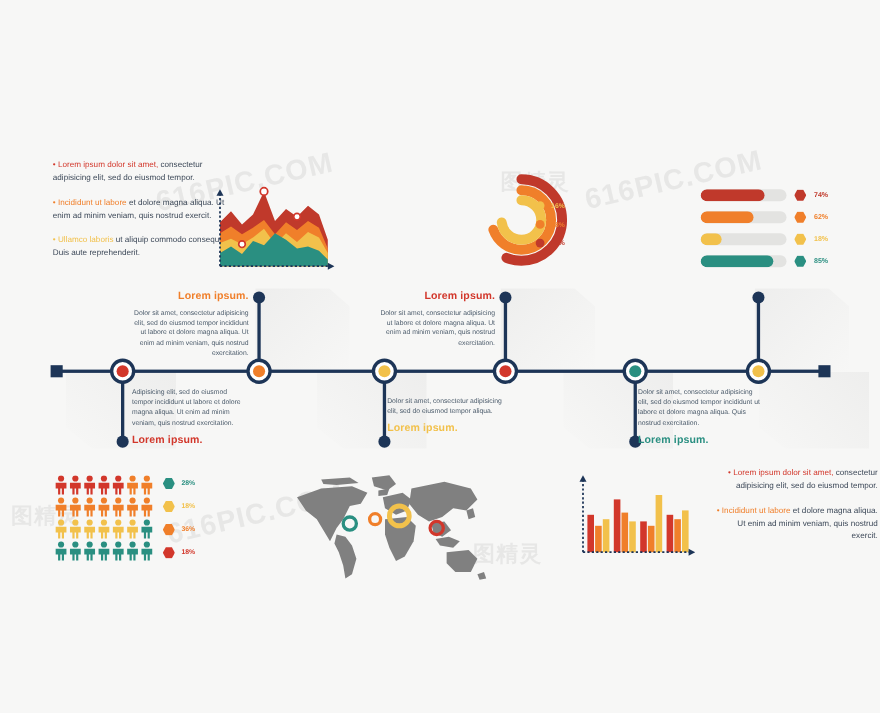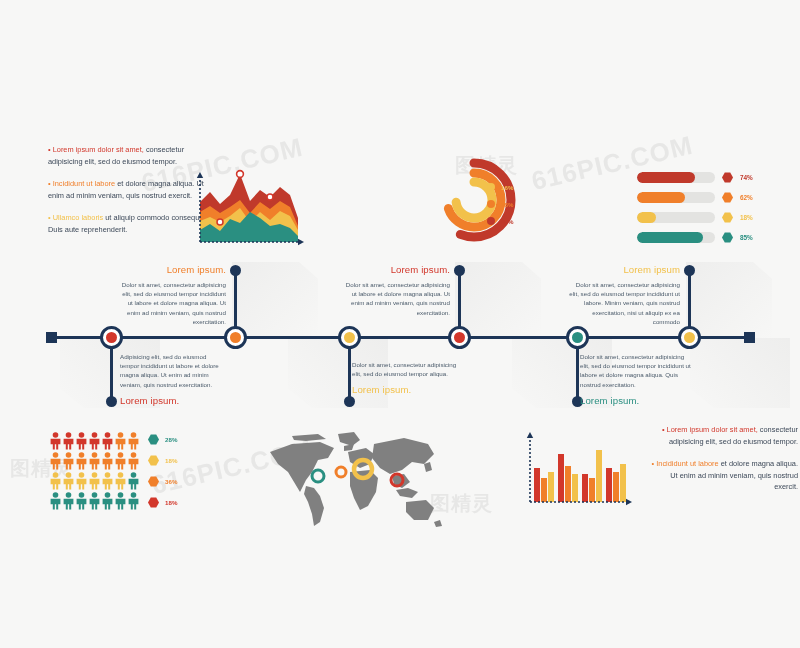--- a/index.html
+++ b/index.html
@@ -39,21 +39,21 @@
   .node {
     width: 23px; height: 23px; border-radius: 50%;
     background: #ffffff;
     border: 3px solid #1d3557;
     display: flex; align-items: center; justify-content: center;
   }
   .node i {
     display: block; width: 11px; height: 11px; border-radius: 50%;
   }
 
-  .cap-title { font-size: 9.6px; font-weight: normal; letter-spacing: .1px; }
+  .cap-title { font-size: 9.6px; font-weight: bold; letter-spacing: .1px; }
   .cap-body  { font-size: 6.2px; line-height: 9.2px; color: #4a5a6a; }
 
   
   .wedge {
     background: linear-gradient(135deg, rgba(200,200,200,.20), rgba(235,235,235,0));
   }
 
   
   .bar-track {
     height: 11px; border-radius: 6px; background: #e3e3e1;
@@ -243,24 +243,20 @@
   <div class="abs tl-left" style="left:580px; top:352px; width:112px;">
     <div class="cap-body">Dolor sit amet, consectetur adipisicing elit, sed do eiusmod tempor incididunt ut labore et dolore magna aliqua. Quis nostrud exercitation.</div>
     <div class="cap-title" style="color:#2a8f81; margin-top:6px;">Lorem ipsum.</div>
   </div>
 
   <div class="abs stem" style="left:688px; top:272px; height:64px;"></div>
   <div class="abs stem-dot" style="left:684px; top:265px;"></div>
   <div class="abs node" style="left:678px; top:326px;">
     <i style="background:#f2c14b"></i>
   </div>
-  <div class="abs tl-right" style="left:566px; top:264px; width:114px;">
-    <div class="cap-title" style="color:#f2c14b; margin-bottom:5px;">Lorem ipsum</div>
-    <div class="cap-body">Dolor sit amet, consectetur adipisicing elit, sed do eiusmod tempor incididunt ut labore. Minim veniam, quis nostrud exercitation, nisi ut aliquip ex ea commodo</div>
-  </div>
 
   <div class="abs" style="left:50px; top:432px;">
     <svg width="92" height="78" viewBox="0 0 92 78">
       <defs>
         <g id="pp">
           <circle cx="5.5" cy="3" r="2.8"></circle>
           <path d="M0.6,6.8 h9.8 v5.4 h-2.2 v5.4 h-2 v-5.4 h-1.4 v5.4 h-2 v-5.4 h-2.2 Z"></path>
         </g>
       </defs>
 

